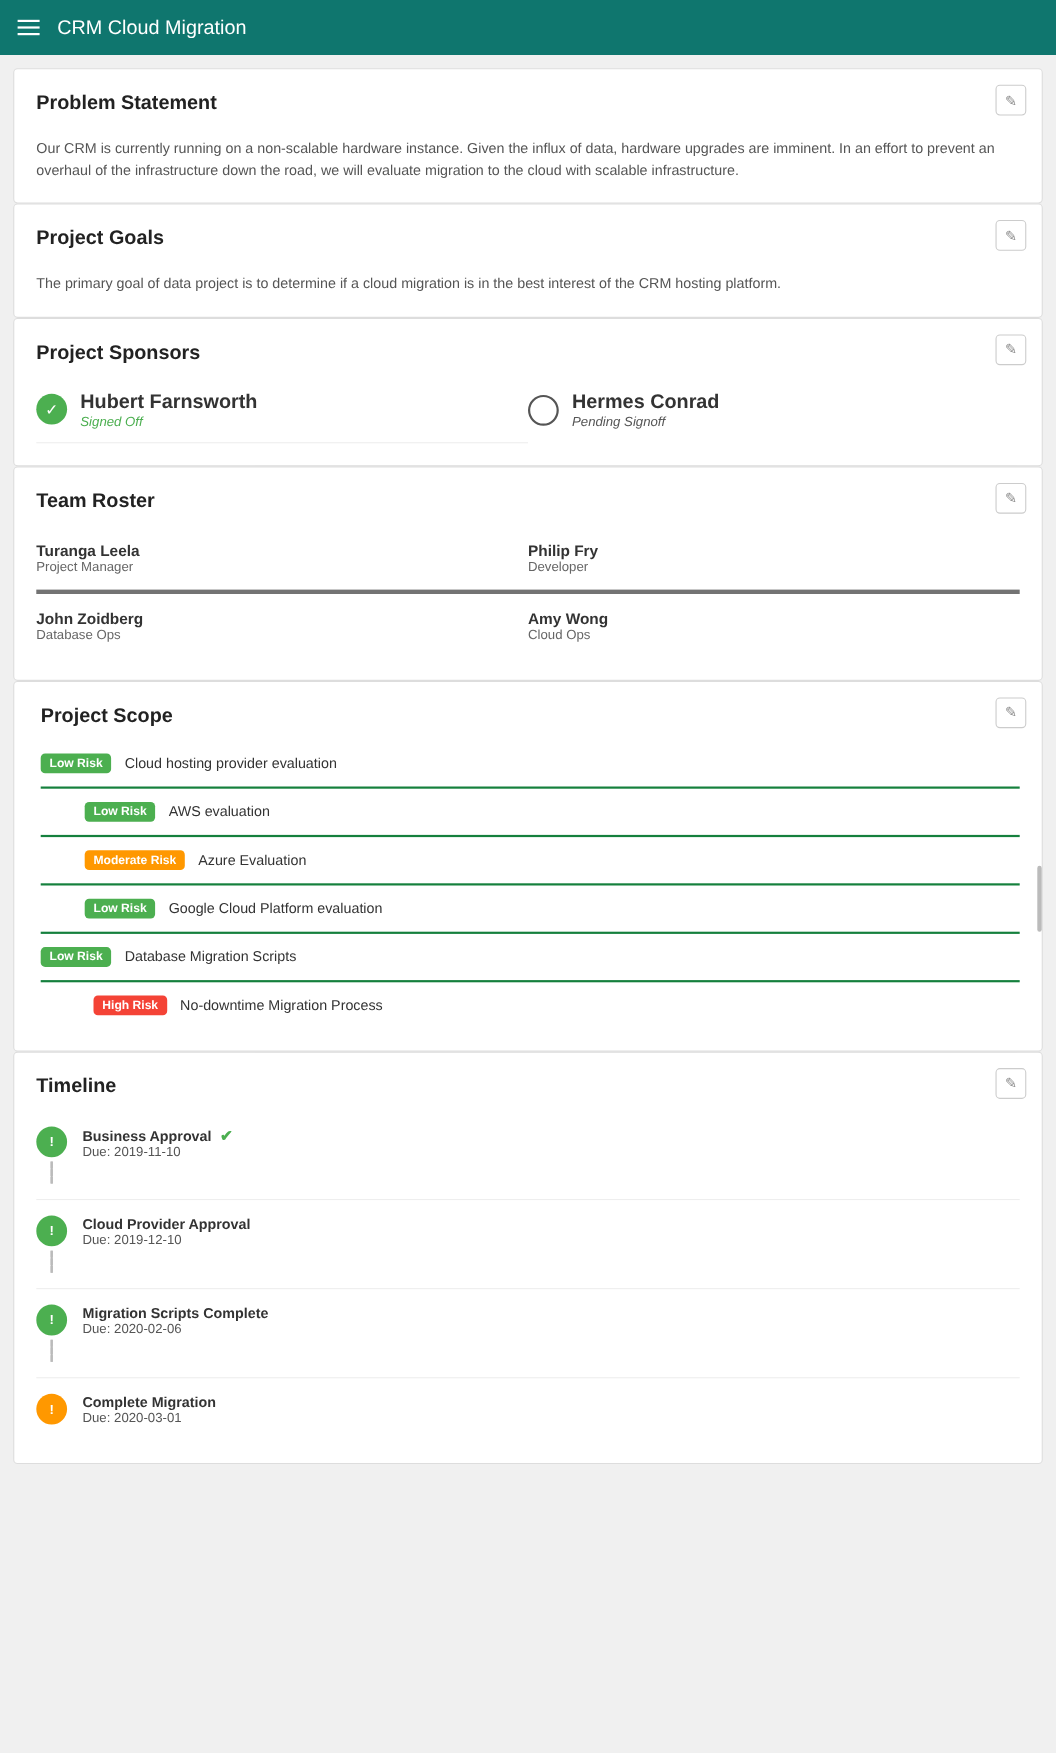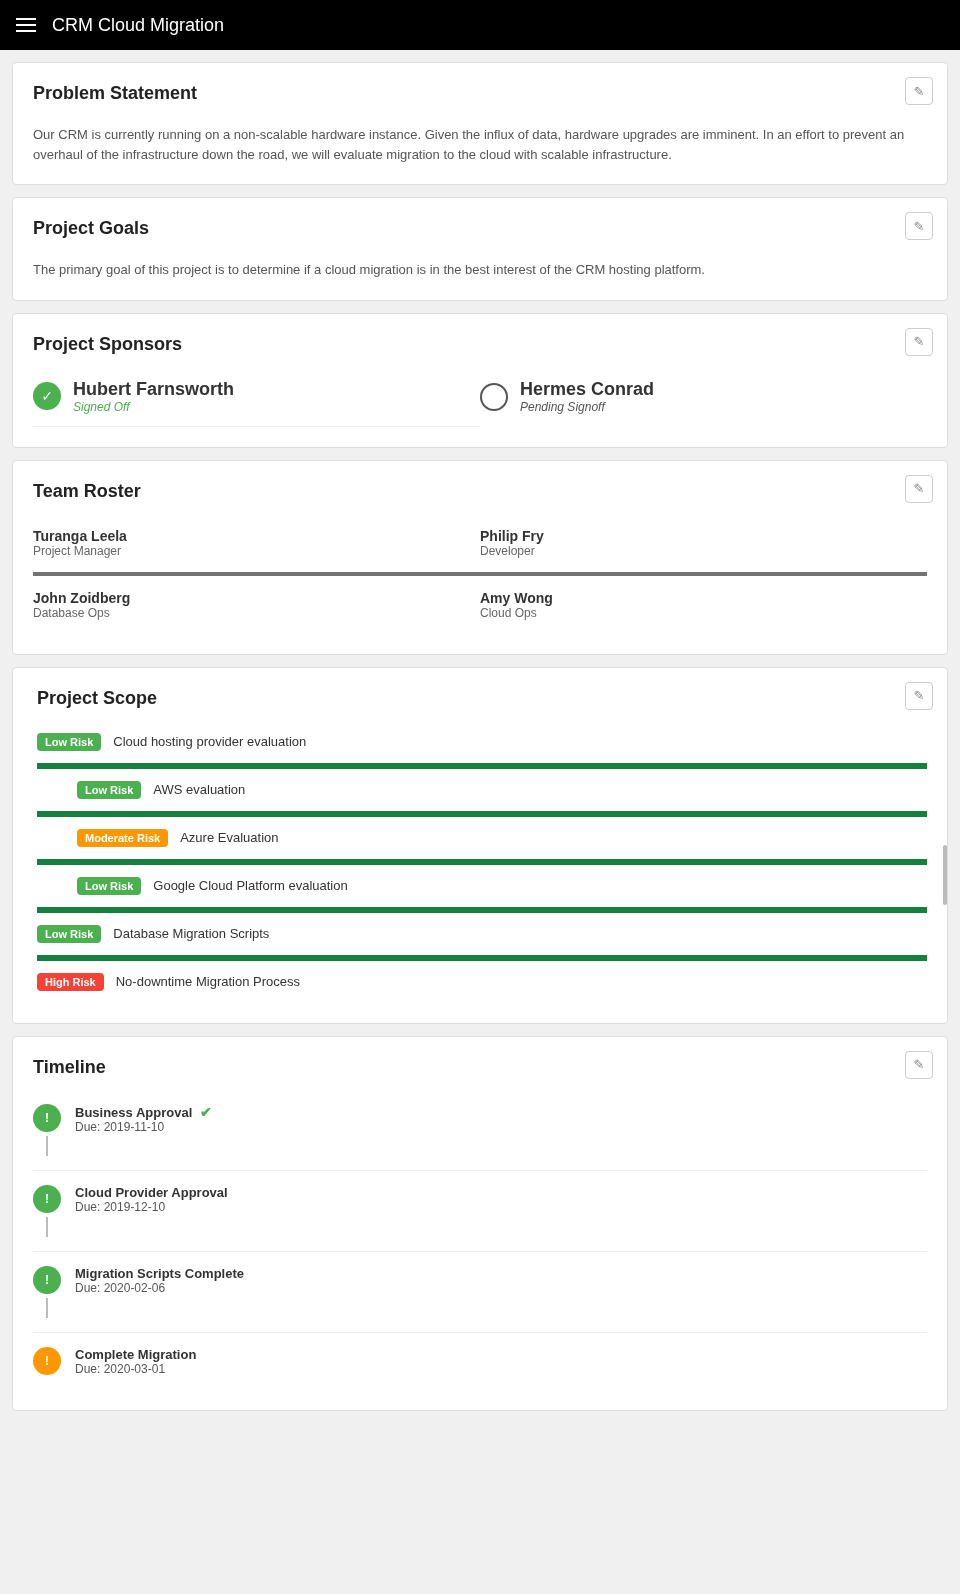--- a/index.html
+++ b/index.html
@@ -1,31 +1,31 @@
 <!DOCTYPE html>
 <html><head>
   <meta charset="utf-8">
   <style>
     * { box-sizing: border-box; margin: 0; padding: 0; }
     body { font-family: 'Segoe UI', Arial, sans-serif; background: #f0f0f0; color: #333; font-size: 14px; }
 
     .top-bar {
-      background: #000000;
+      background: #0f766e;
       color: white;
       display: flex;
       align-items: center;
       padding: 0 16px;
       height: 50px;
       gap: 16px;
     }
     .top-bar-title { font-size: 18px; font-weight: 500; }
     .hamburger { display: flex; flex-direction: column; gap: 4px; cursor: pointer; }
     .hamburger span { display: block; width: 20px; height: 2px; background: white; }
 
-    .page { padding: 12px; display: flex; flex-direction: column; gap: 12px; }
+    .page { padding: 12px; display: flex; flex-direction: column; }
 
     .card {
       background: white;
       border-radius: 4px;
       border: 1px solid #ddd;
       padding: 20px 20px 20px 20px;
       position: relative;
     }
 
     .card-title {
@@ -97,37 +97,37 @@
     .team-member:nth-last-child(-n+2) { border-bottom: none; }
     .team-member .member-name { font-weight: 600; font-size: 14px; }
     .team-member .member-role { font-size: 12px; color: #666; }
 
     .scope-list { display: flex; flex-direction: column; gap: 0; }
     .scope-item {
       display: flex;
       align-items: center;
       gap: 12px;
       padding: 12px 0;
-      border-bottom: 6px solid #15803d;
+      border-bottom: 2px solid #15803d;
     }
     .scope-item:last-child { border-bottom: none; }
     .scope-item-text { font-size: 13px; color: #333; }
 
     .badge {
       border-radius: 4px;
       color: white;
       font-size: 11px;
       font-weight: 700;
       padding: 3px 8px;
       white-space: nowrap;
       flex-shrink: 0;
     }
     .badge-low { background: #4CAF50; }
     .badge-moderate { background: #FF9800; }
-    .badge-high { background: #F44336; }
+    .badge-high { background: #F44336; margin-left: 48px; }
 
     .timeline-list { display: flex; flex-direction: column; gap: 0; }
     .timeline-item {
       display: flex;
       align-items: flex-start;
       gap: 14px;
       padding: 14px 0;
       border-bottom: 1px solid #eee;
       position: relative;
     }
@@ -184,21 +184,21 @@
 <div class="page">
 
   <div class="card">
     <div class="card-title">Problem Statement</div>
     <div class="card-body">Our CRM is currently running on a non-scalable hardware instance. Given the influx of data, hardware upgrades are imminent. In an effort to prevent an overhaul of the infrastructure down the road, we will evaluate migration to the cloud with scalable infrastructure.</div>
     <button class="edit-btn">✎</button>
   </div>
 
   <div class="card">
     <div class="card-title">Project Goals</div>
-    <div class="card-body">The primary goal of this project is to determine if a cloud migration is in the best interest of the CRM hosting platform.</div>
+    <div class="card-body">The primary goal of data project is to determine if a cloud migration is in the best interest of the CRM hosting platform.</div>
     <button class="edit-btn">✎</button>
   </div>
 
   <div class="card">
     <div class="card-title">Project Sponsors</div>
     <button class="edit-btn">✎</button>
     <div class="sponsors-grid">
       <div class="sponsor-item">
         <div class="check-icon">✓</div>
         <div class="sponsor-info">

